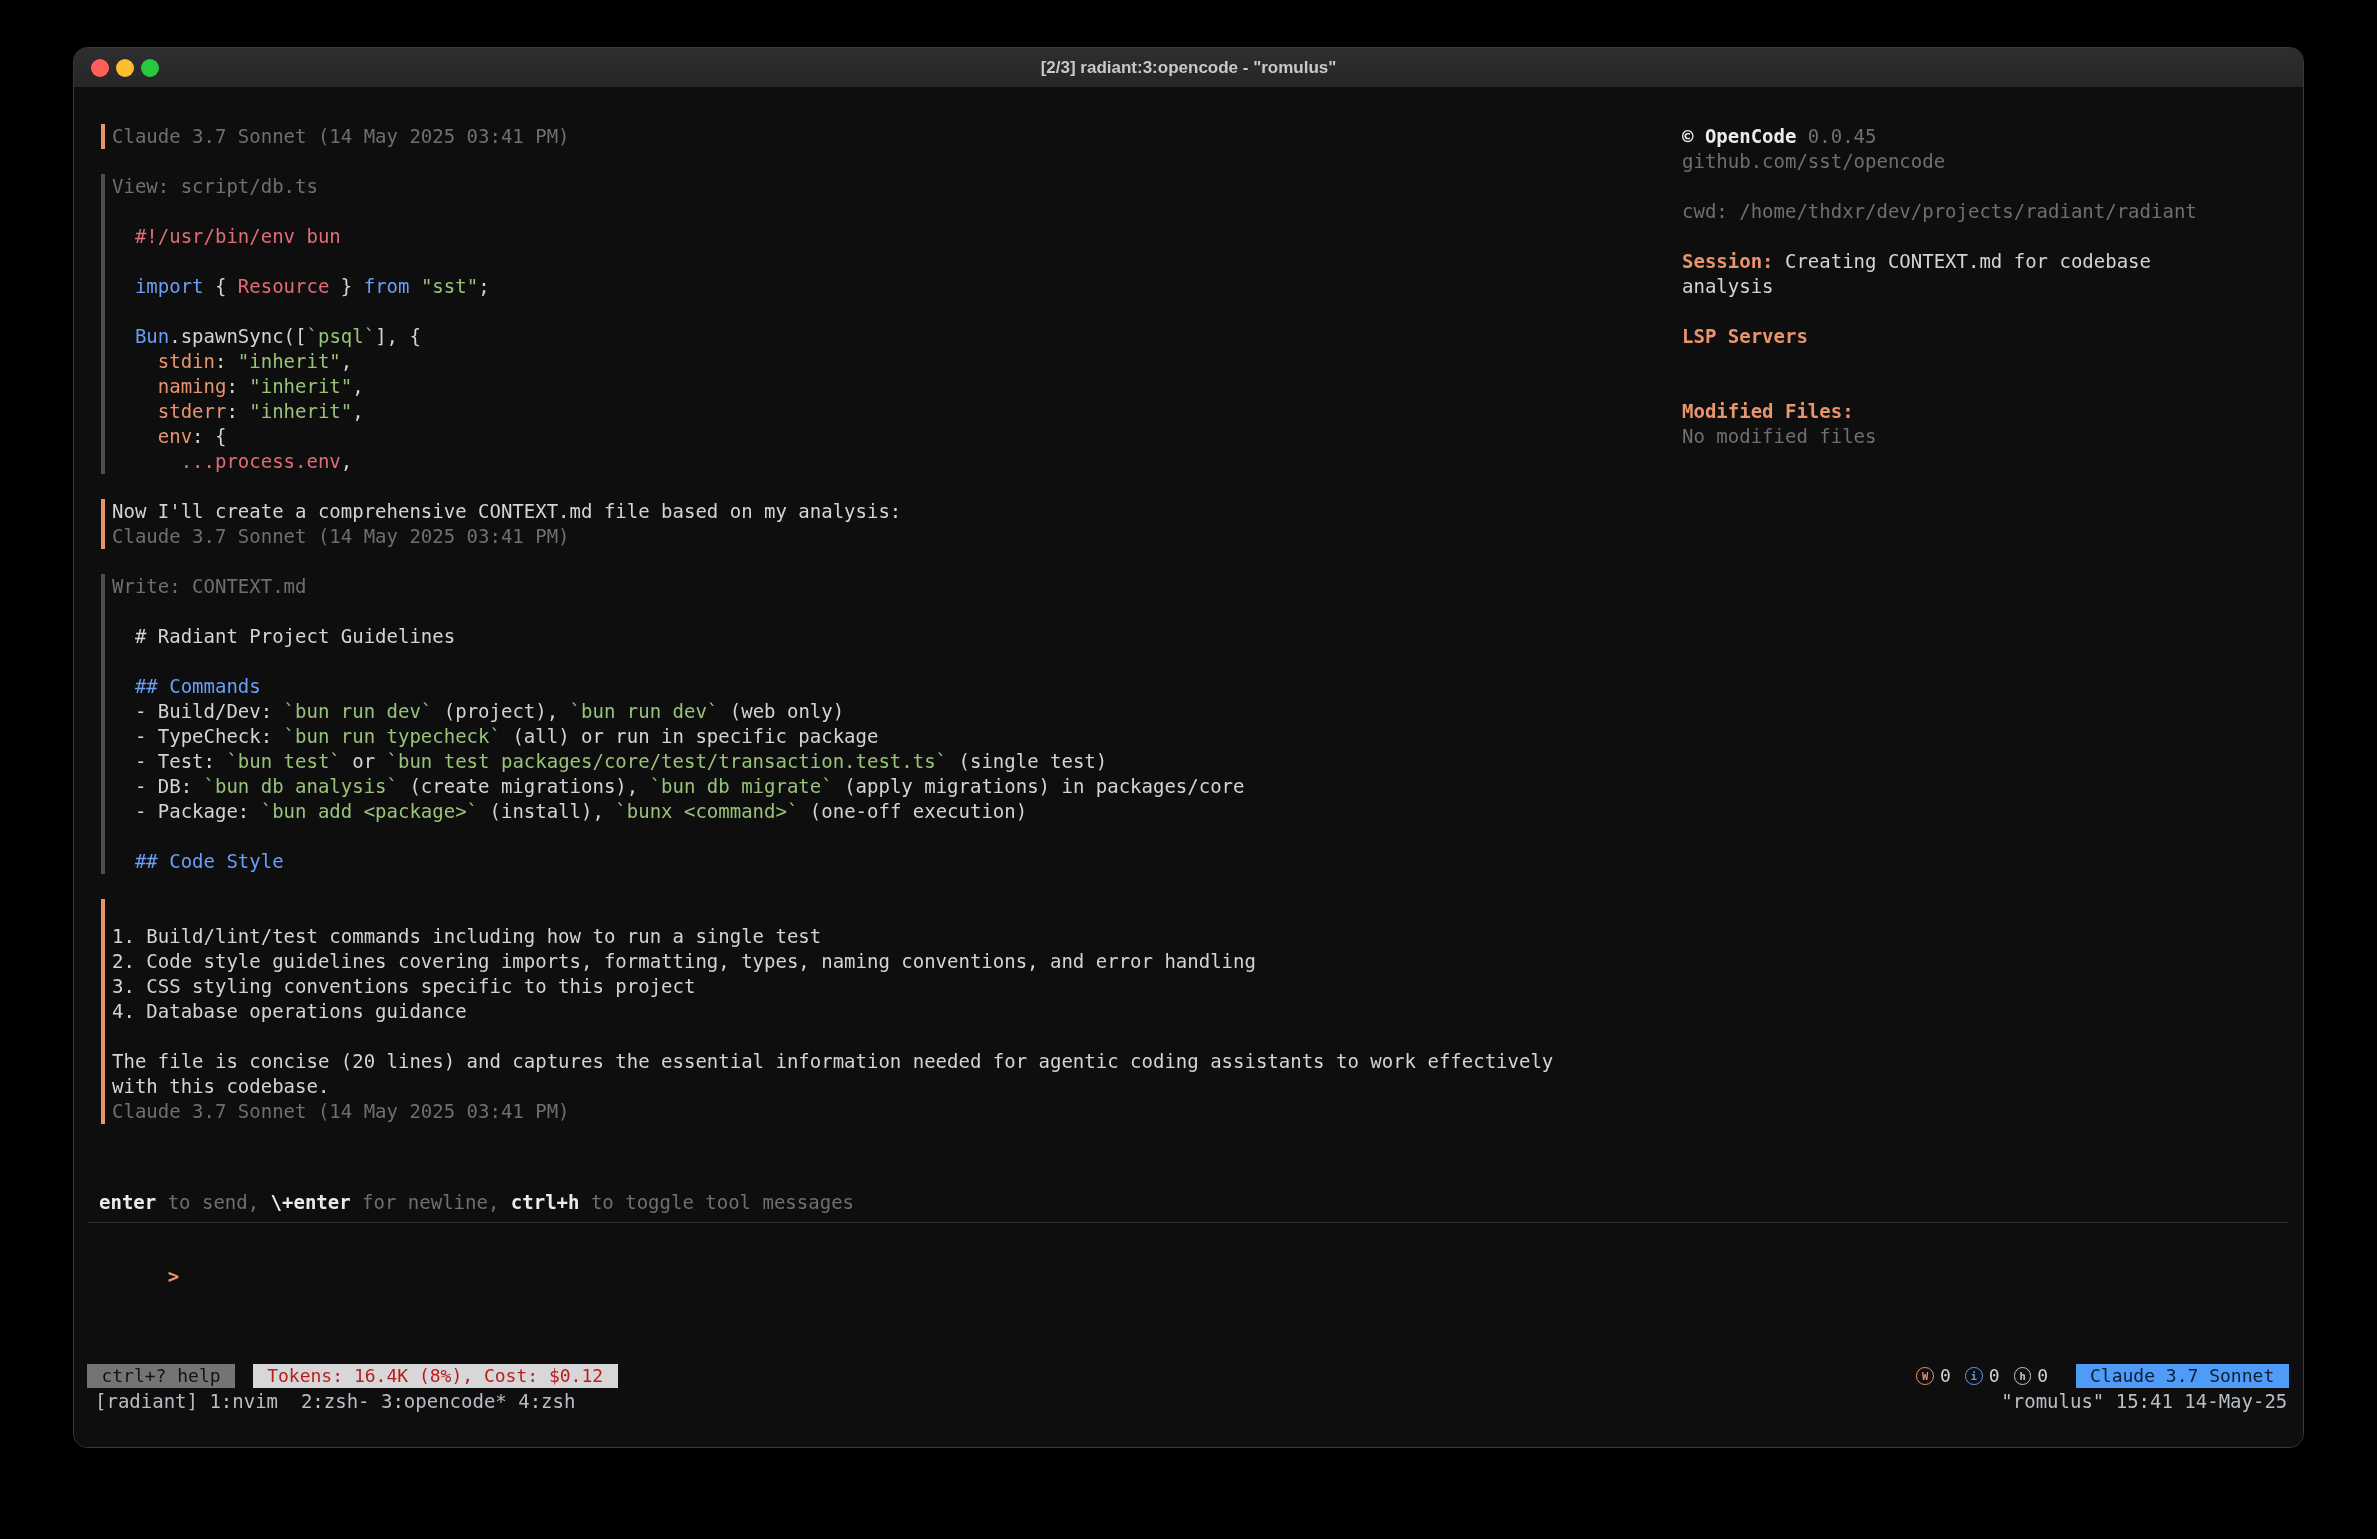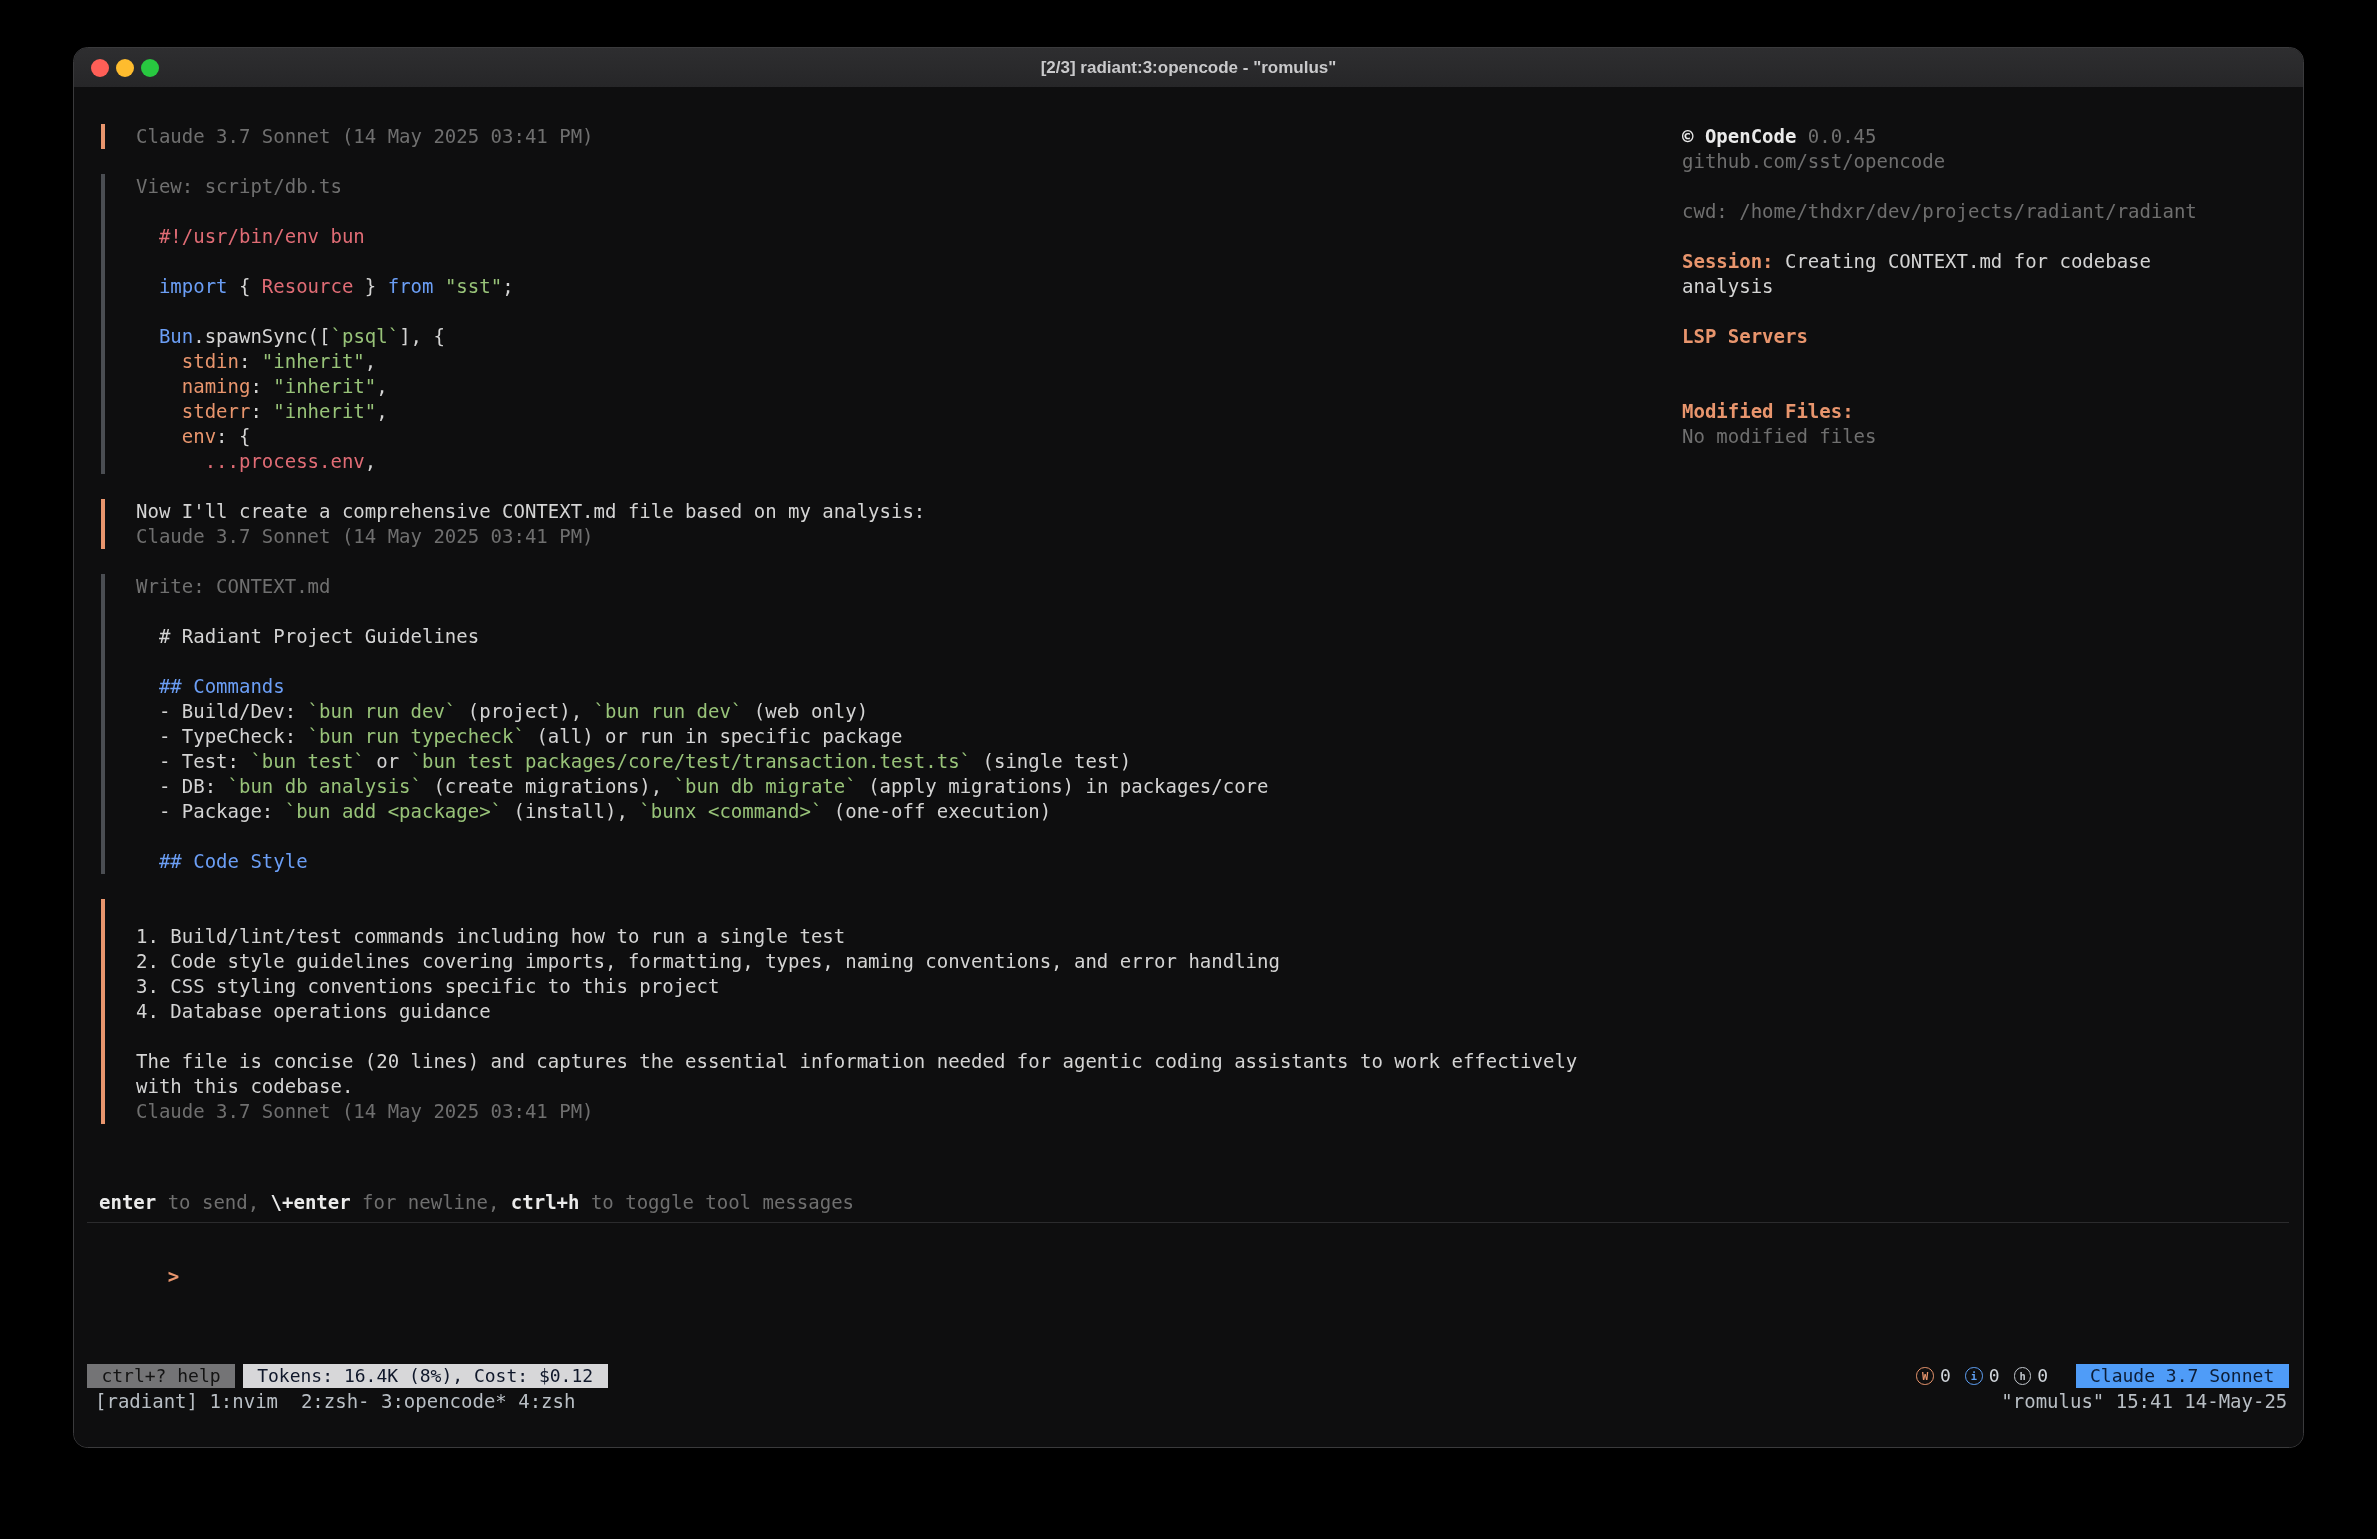--- a/index.html
+++ b/index.html
@@ -20,21 +20,21 @@
   .title{font-family:"Liberation Sans",sans-serif;font-size:17px;font-weight:700;color:#c9c9cb;}
   .traffic{position:absolute;left:17px;top:0;height:100%;display:flex;align-items:center;gap:7.2px;}
   .tl{width:18px;height:18px;border-radius:50%;display:inline-block;}
   .tl.red{background:#ff5f57}.tl.yellow{background:#febc2e}.tl.green{background:#28c840}
 
   .term{position:absolute;left:0;top:39px;right:0;bottom:0;background:#0e0e0f;}
 
   .tline{height:25px;line-height:25px;white-space:pre;font-size:19px;color:#d4d4d4;}
 
   .chat{position:absolute;left:27px;top:37px;width:1553px;}
-  .msg{border-left:4.6px solid transparent;padding-left:31px;margin-bottom:25px;}
+  .msg{border-left:4.6px solid transparent;padding-left:7px;margin-bottom:25px;}
   .msg.accent-orange{border-color:var(--accent,#e8956d);}
   .msg.accent-gray{border-color:var(--bar-gray,#4a4d52);}
 
   .t-fg{color:#d4d4d4}
   .t-dim{color:#6f6f6f}
   .t-red{color:var(--syntax-red,#e06c75)}
   .t-blue{color:var(--syntax-blue,#6b9ef5)}
   .t-green{color:var(--syntax-green,#98c379)}
   .t-orange{color:var(--accent,#e8956d)}
   .t-bright{color:#ebebeb}
@@ -42,21 +42,21 @@
 
   .sidebar{position:absolute;left:1608px;top:37px;right:29px;}
 
   .hint{position:absolute;left:25px;top:1103px;}
   .sep{position:absolute;left:13px;right:14.4px;top:1135px;height:1.3px;background:#2b2b2d;}
   .prompt{position:absolute;left:25px;top:1152px;height:25px;line-height:25px;font-size:19px;font-weight:bold;color:var(--accent,#e8956d);white-space:pre;}
 
   .statusbar{position:absolute;left:13px;right:14.4px;top:1277px;height:23.5px;display:flex;align-items:center;}
   .seg{height:23.5px;line-height:23.5px;padding:0 14.4px;font-size:18px;white-space:pre;}
   .seg-help{background:var(--help-bg,#747476);color:#131313;margin-right:7.8px;}
-  .seg-tokens{background:var(--tokens-bg,#d7d7d9);color:#0f172a;}
+  .seg-tokens{background:var(--tokens-bg,#d7d7d9);color:#b91c1c;margin-left:10px;}
   .sb-spacer{flex:1;}
   .diags{display:inline-flex;align-items:center;margin-right:13px;}
   .diag{display:inline-flex;align-items:center;margin-right:14.4px;}
   .diag .circ{width:17.6px;height:17.6px;border:1.6px solid currentColor;border-radius:50%;display:inline-flex;align-items:center;justify-content:center;font-size:10.4px;font-weight:bold;box-sizing:border-box;}
   .diag .cnt{margin-left:5.9px;color:#cfd4da;font-size:18px;}
   .seg-model{background:var(--model-bg,#4f9cf8);color:#0c1d36;}
 
   .tmux{position:absolute;left:21px;right:15.7px;top:1302px;height:25px;line-height:25px;display:flex;justify-content:space-between;font-size:19px;color:#b8bec4;white-space:pre;}
 </style>
 </head>

